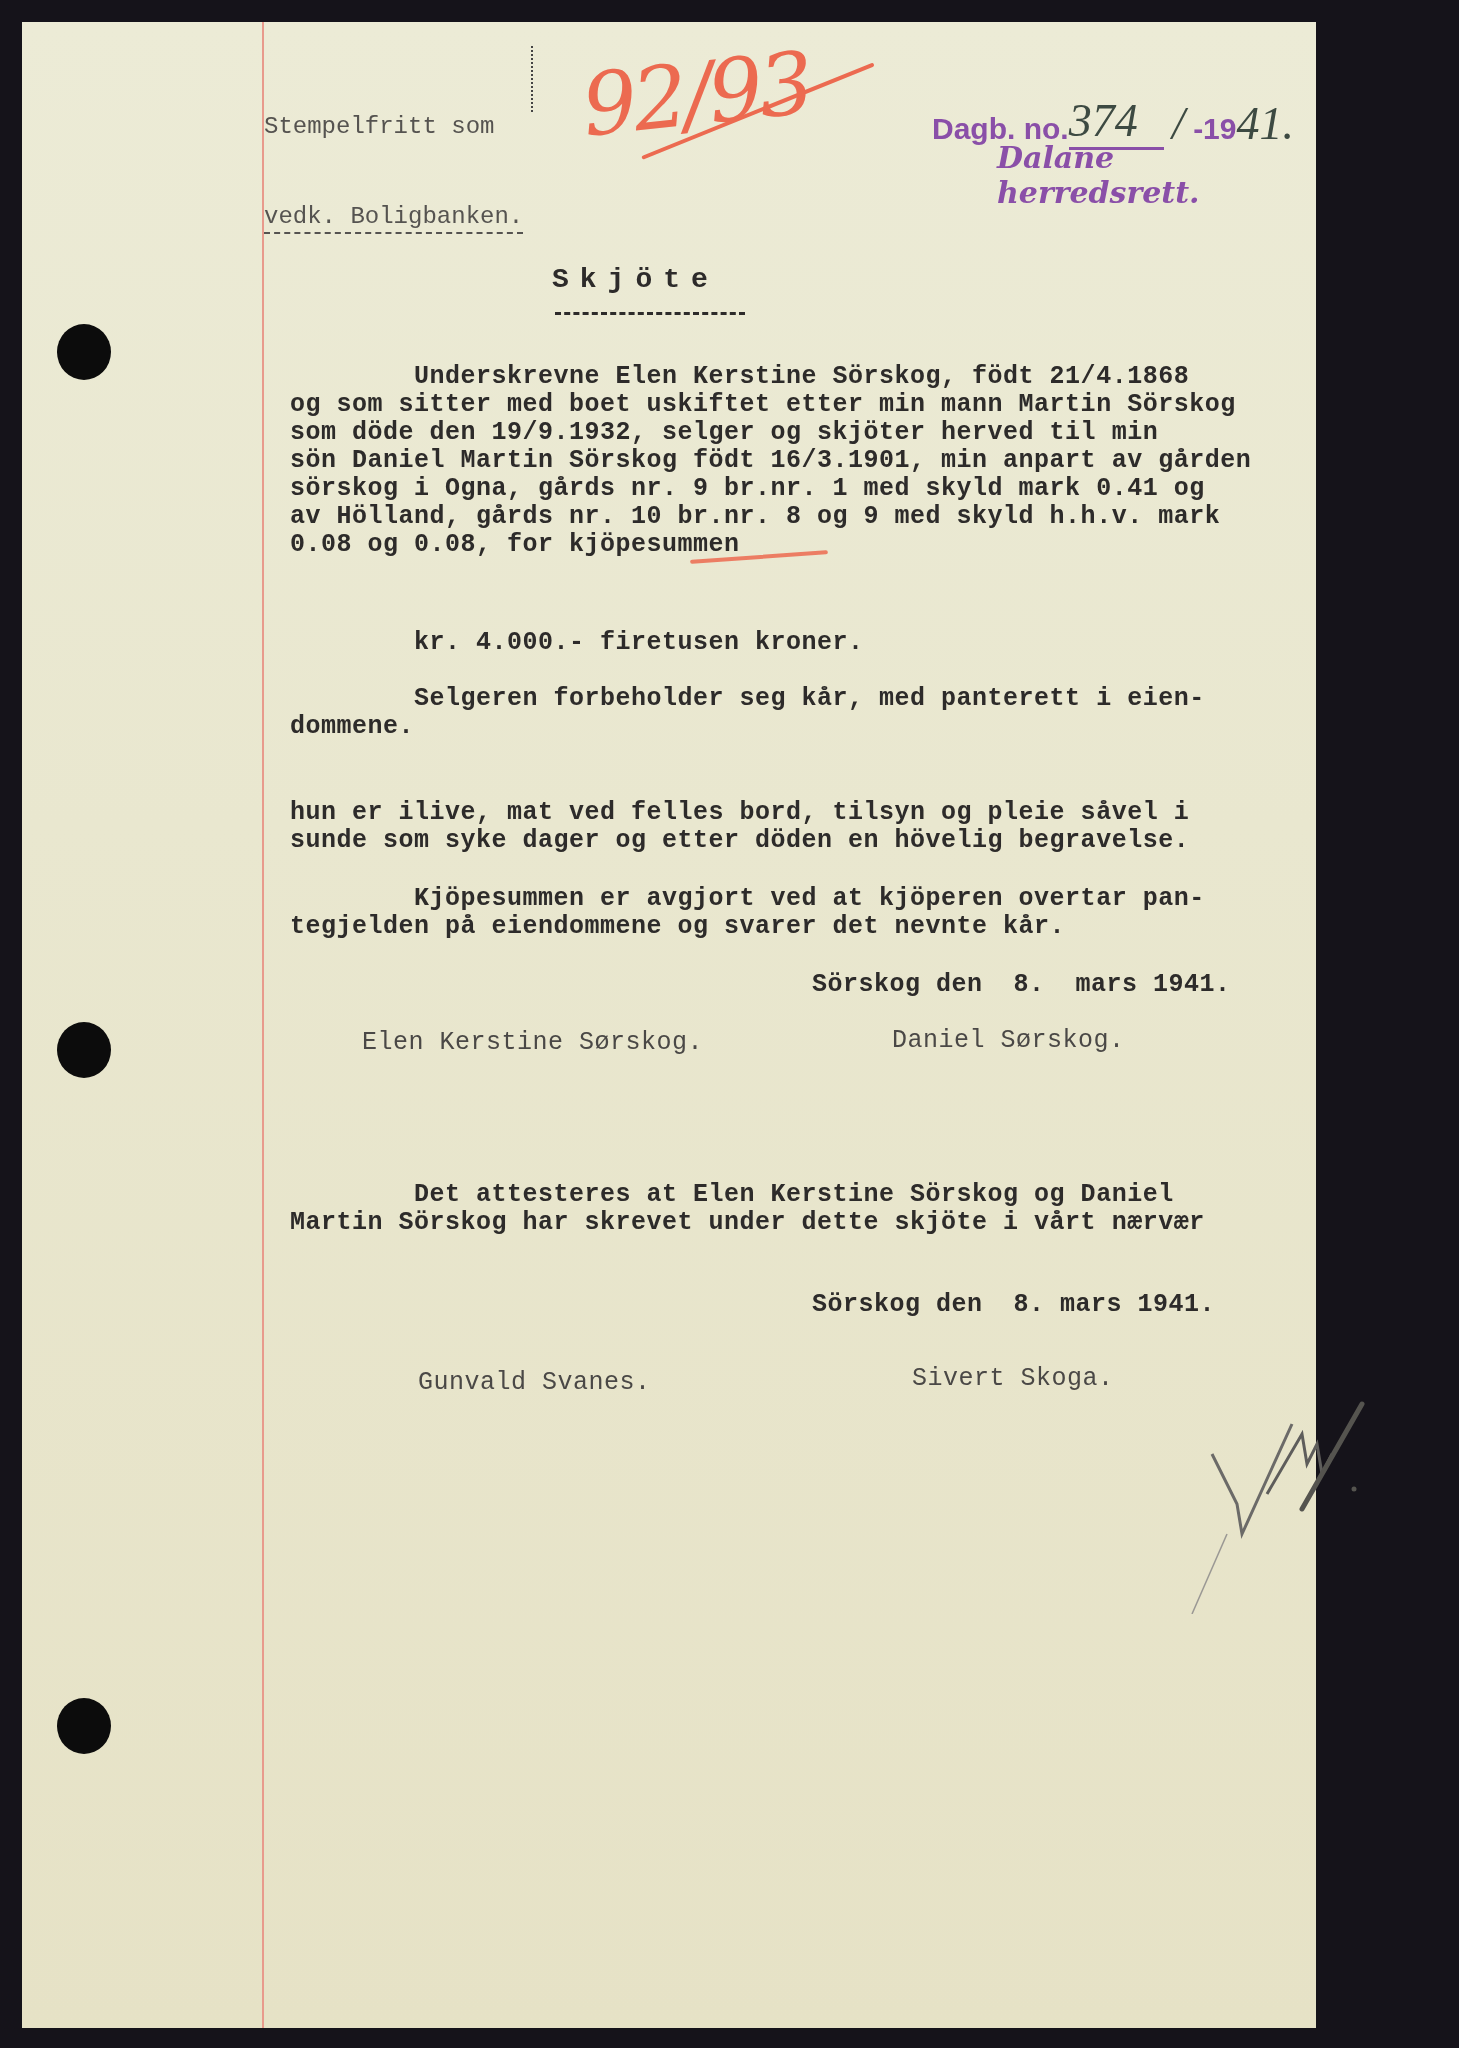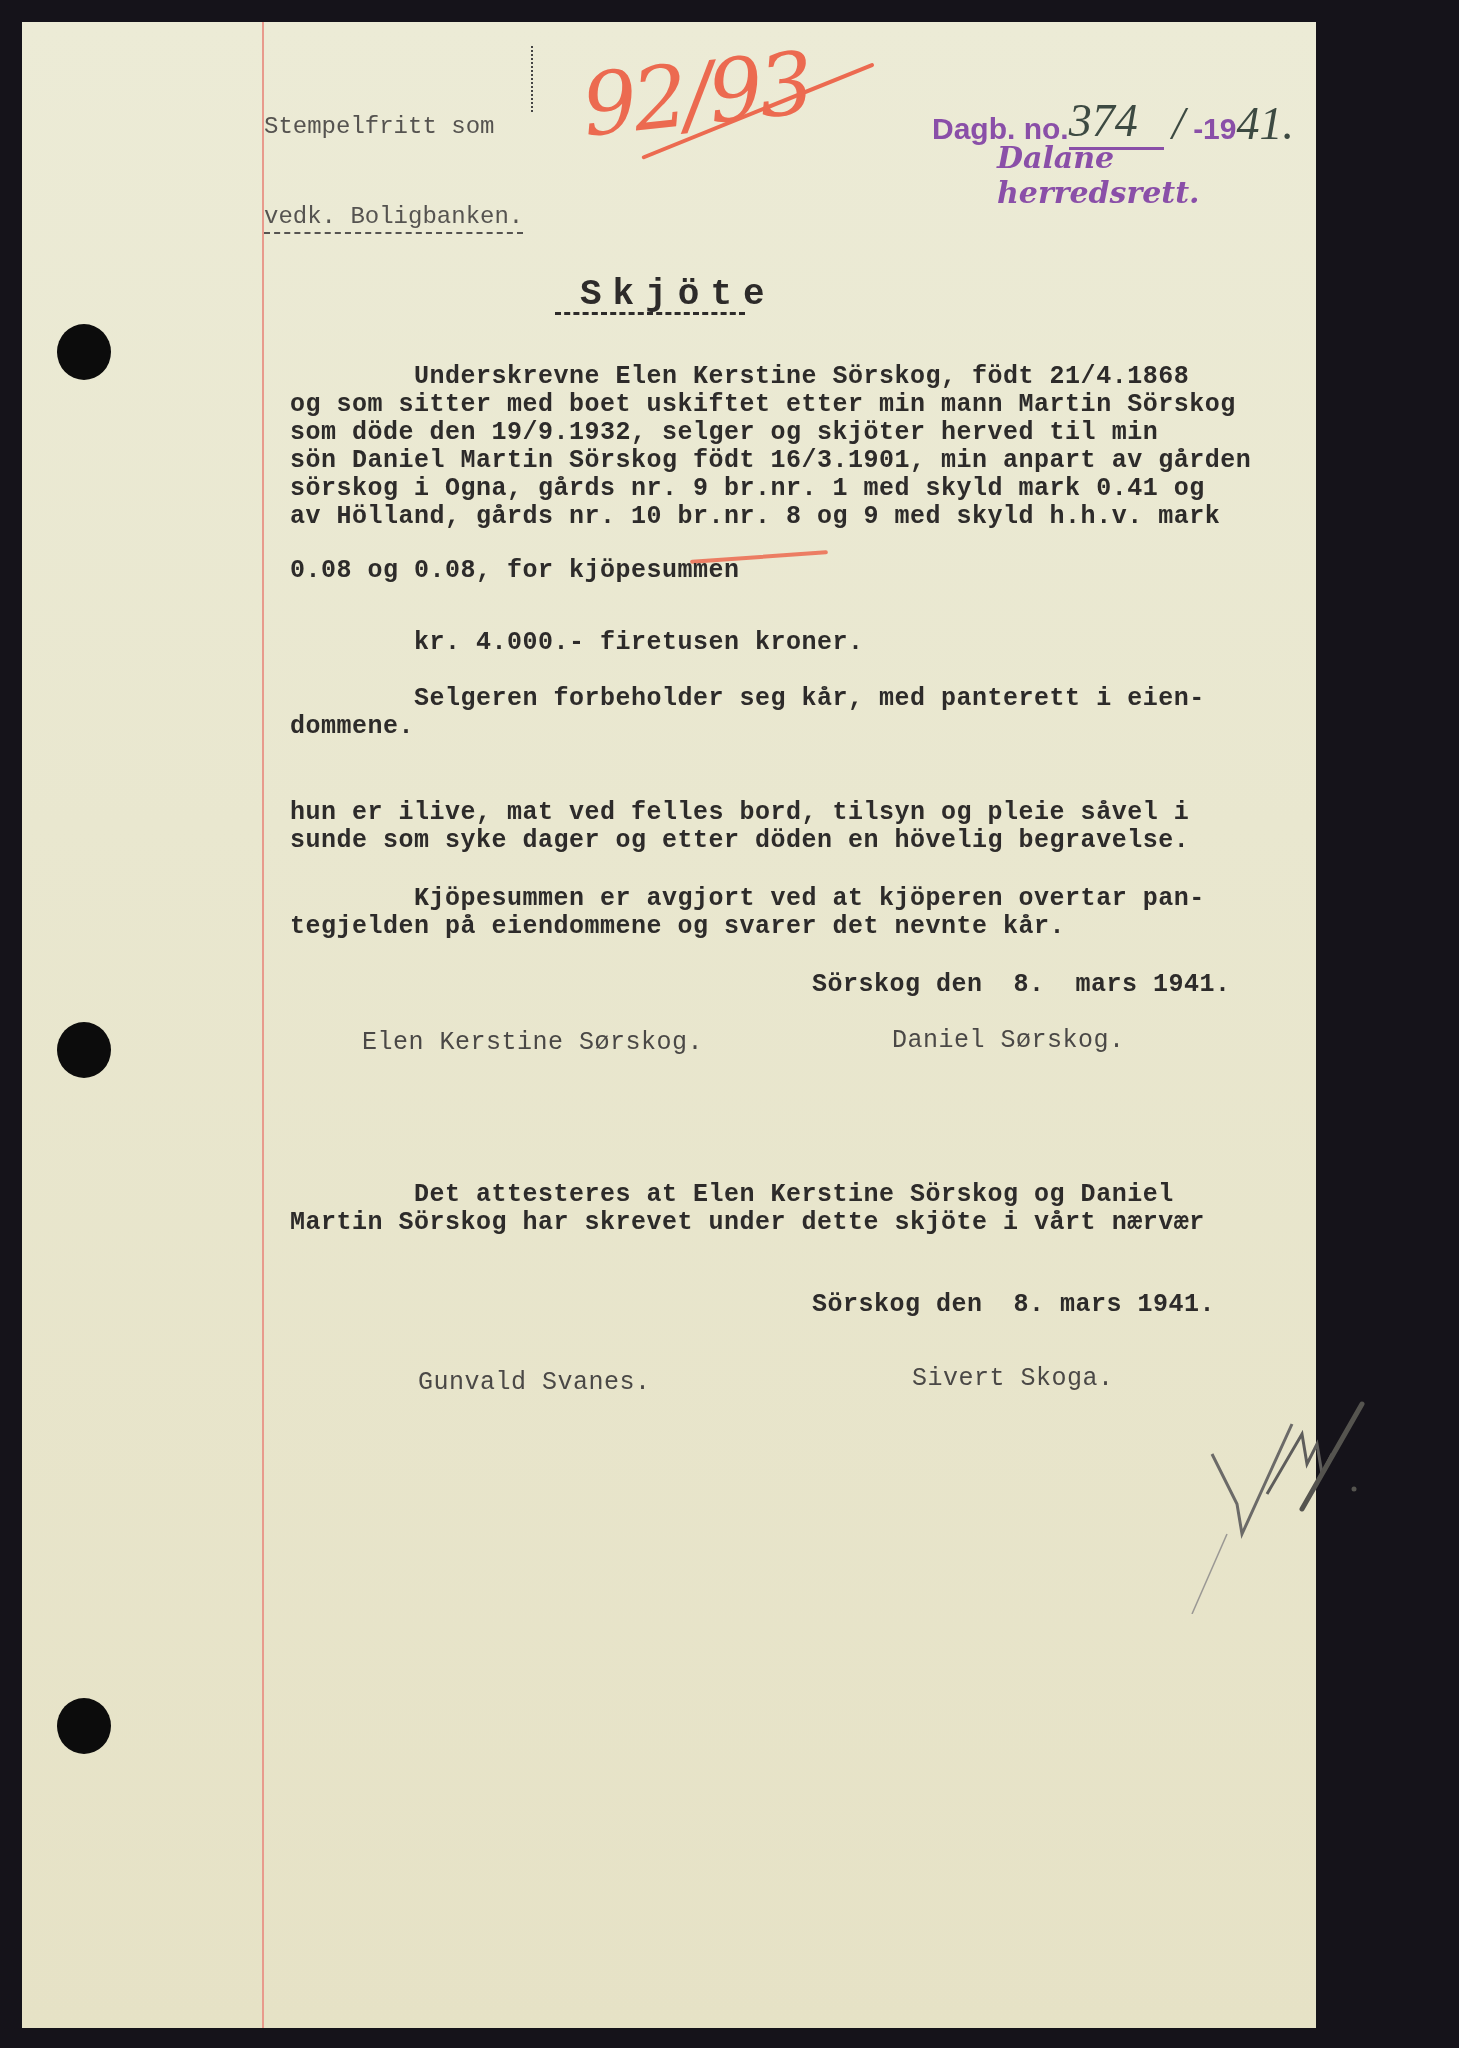--- a/index.html
+++ b/index.html
@@ -18,21 +18,21 @@
   .stamp-left { position:absolute; left:242px; top:30px; color:#555350; font-size:24px; line-height:30px; white-space:pre; }
   .stamp-left .ul { border-bottom:2px dashed #555350; }
   .stamp-left .bracket { position:absolute; right:-10px; top:-6px; height:66px; border-right:2px dotted #444; }
   .red-num { position:absolute; left:560px; top:22px; color:#ec6a50; font-family:"DejaVu Serif", serif; font-style:italic; font-size:86px; transform:rotate(-6deg); letter-spacing:-4px; }
   .red-slash { position:absolute; left:620px; top:134px; width:250px; height:4px; background:#ec6a50; transform:rotate(-22deg); transform-origin:left center; border-radius:2px; }
   .stamp-purple { position:absolute; color:#8a4fa8; font-weight:bold; }
   .dagb { left:910px; top:72px; font-family:"Liberation Sans", sans-serif; font-size:30px; }
   .dagb .hand { color:#3d4a42; font-family:Liberation Serif, serif; font-style:italic; font-size:46px; font-weight:normal; }
   .dagb .line { display:inline-block; width:95px; border-bottom:3px solid #8a4fa8; vertical-align:bottom; }
   .court { left:975px; top:118px; font-family:"DejaVu Serif", serif; font-style:italic; font-size:30px; }
-  .title { left:530px; top:252px; font-size:36px; letter-spacing:11px;margin-left:28px; }
+  .title { left:530px; top:242px; font-size:28px; letter-spacing:11px; }
   .title-ul { position:absolute; left:533px; top:290px; width:190px; border-bottom:3px dashed #2d2b2a; }
   .red-underline { position:absolute; left:668px; top:533px; width:138px; height:4px; background:#ec6a50; transform:rotate(-4deg); border-radius:2px; opacity:0.85; }
   .sig-scribble { position:absolute; left:1160px; top:1362px; width:200px; height:230px; }
 </style>
 </head>
 <body>
 
 <div class="paper">
   <div class="margin-line"></div>
   <div class="hole" style="top:302px"></div>
@@ -58,21 +58,21 @@
   <div class="t title">Skjöte</div>
   <div class="title-ul"></div>
 
   <div class="t" style="left:268px;top:340px">        Underskrevne Elen Kerstine Sörskog, födt 21/4.1868</div>
   <div class="t" style="left:268px;top:368px">og som sitter med boet uskiftet etter min mann Martin Sörskog</div>
   <div class="t" style="left:268px;top:396px">som döde den 19/9.1932, selger og skjöter herved til min</div>
   <div class="t" style="left:268px;top:424px">sön Daniel Martin Sörskog födt 16/3.1901, min anpart av gården</div>
   <div class="t" style="left:268px;top:452px">sörskog i Ogna, gårds nr. 9 br.nr. 1 med skyld mark 0.41 og</div>
   <div class="red-underline"></div>
   <div class="t" style="left:268px;top:480px">av Hölland, gårds nr. 10 br.nr. 8 og 9 med skyld h.h.v. mark</div>
-  <div class="t" style="left:268px;top:534px">0.08 og 0.08, for kjöpesummen</div>
+  <div class="t" style="left:268px;top:508px">0.08 og 0.08, for kjöpesummen</div>
 
   <div class="t" style="left:268px;top:606px">        kr. 4.000.- firetusen kroner.</div>
 
   <div class="t" style="left:268px;top:662px">        Selgeren forbeholder seg kår, med panterett i eien-</div>
   <div class="t" style="left:268px;top:690px">dommene.</div>
 
   <div class="t" style="left:268px;top:776px">hun er ilive, mat ved felles bord, tilsyn og pleie såvel i</div>
   <div class="t" style="left:268px;top:804px">sunde som syke dager og etter döden en hövelig begravelse.</div>
 
   <div class="t" style="left:268px;top:862px">        Kjöpesummen er avgjort ved at kjöperen overtar pan-</div>

